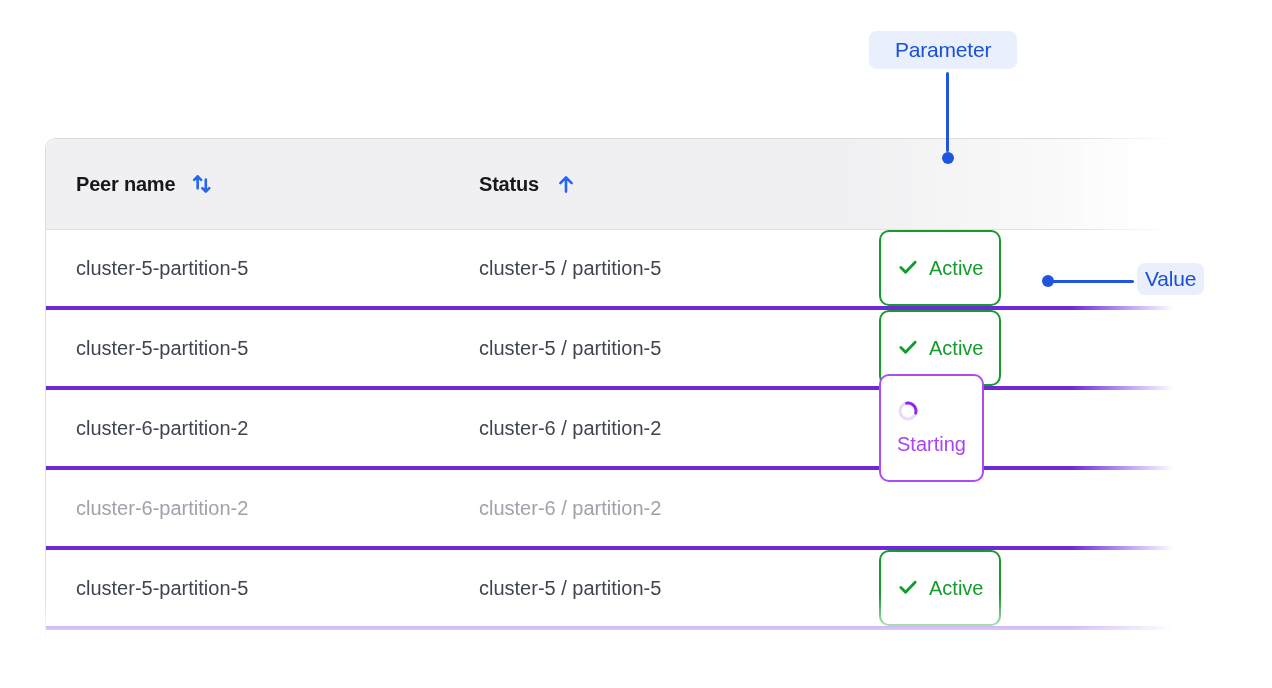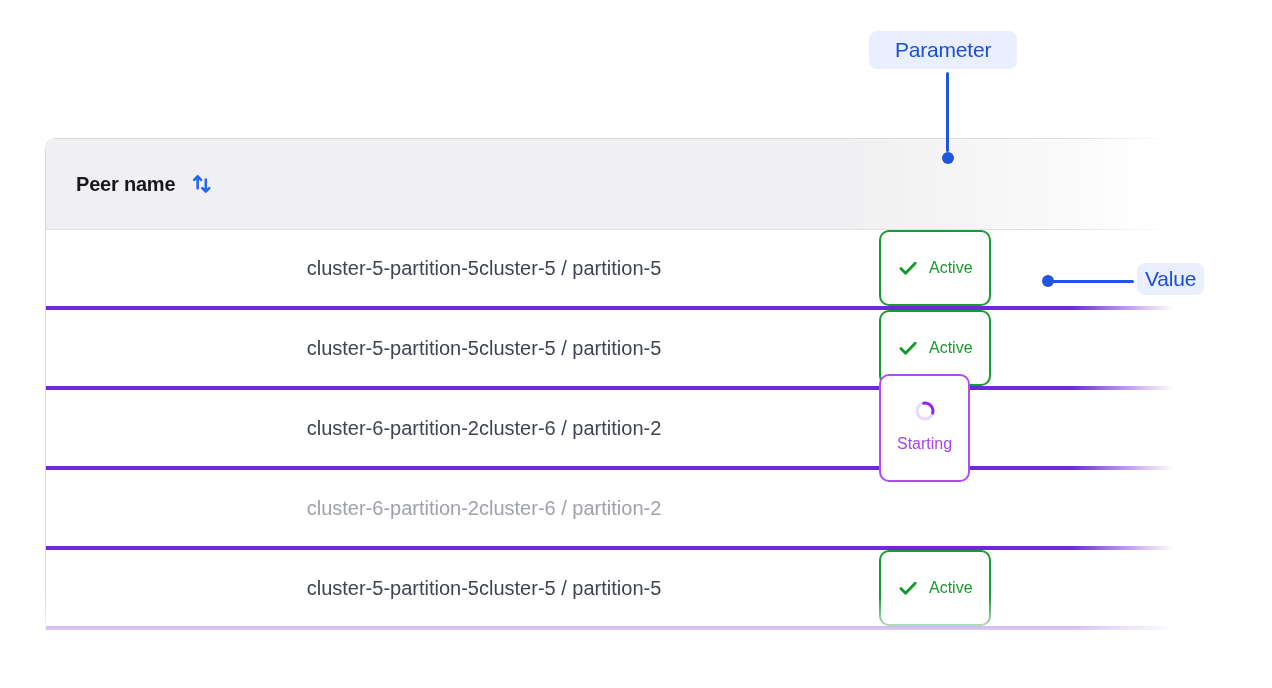--- a/index.html
+++ b/index.html
@@ -16,35 +16,35 @@
     -webkit-mask-image:linear-gradient(to right,#000 90%,transparent 99%);
     mask-image:linear-gradient(to right,#000 90%,transparent 99%);
   }
   .thead{
     display:flex;align-items:center;height:91px;padding-left:30px;box-sizing:border-box;
     background:linear-gradient(90deg,#f0f0f2 0%,#f0f0f2 70%,rgba(240,240,242,0) 100%);
     border-bottom:1px solid #e1e1e5;border-radius:10px 10px 0 0;
     font-size:20px;font-weight:700;color:#18181c;letter-spacing:-0.2px;
   }
   .hcell{display:flex;align-items:center;gap:14px;}
-  .col-peer{width:403px;box-sizing:border-box;text-align:right;}
+  .col-peer{width:403px;box-sizing:border-box;}
   .col-partition{width:400px;box-sizing:border-box;}
   .col-status{flex:1;}
   .row{
     display:flex;align-items:center;height:80px;padding-left:30px;box-sizing:border-box;
     border-bottom:4px solid #6d28d9;font-size:20px;color:#3f4550;background:#fff;
   }
   .row.muted .cell{color:#9fa2aa;}
   .cell{white-space:nowrap;}
 
   
   .badge{
-    display:inline-flex;align-items:center;gap:10px;
+    display:inline-flex;align-items:flex-start;gap:10px;
     padding:24px 16px;border:2px solid;border-radius:10px;background:#fff;
-    font-size:16px;font-weight:500;line-height:24px;
+    font-size:20px;font-weight:500;line-height:24px;
   }
   .badge.active{border-color:#169b2e;color:#169b2e;}
   .badge.starting{border-color:#ae4cf2;color:#a844f2;flex-direction:column;}
   .badge.starting .ring{stroke:#ead9fb;}
   .badge.starting .arc{stroke:#9327e8;}
   .badge.pending{border-color:#c9cbce;color:#9aa0a8;border-width:1.5px;}
   .badge.pending .ring{stroke:#ececee;}
   .badge.pending .arc{stroke:#53565c;}
 
   
@@ -74,20 +74,28 @@
 
   <div class="table-wrap">
 
     <div class="thead">
       <div class="hcell col-peer">
         <span>Peer name</span>
         <span style="display:inline-flex;">
           <svg width="26" height="26" viewBox="0 0 24 24" fill="none" stroke="#2566ee" stroke-width="2.4" stroke-linecap="round" stroke-linejoin="round">
             <path d="M8 16 V5 M4.8 8.2 L8 5 L11.2 8.2"></path>
             <path d="M15.5 8 V19 M12.3 15.8 L15.5 19 L18.7 15.8"></path>
+          </svg>
+        </span>
+      </div>
+      <div class="hcell col-status">
+        <span>Status</span>
+        <span style="display:inline-flex;">
+          <svg width="26" height="26" viewBox="0 0 24 24" fill="none" stroke="#2566ee" stroke-width="2.4" stroke-linecap="round" stroke-linejoin="round">
+            <path d="M12 19 V6 M6.8 11.2 L12 6 L17.2 11.2"></path>
           </svg>
         </span>
       </div>
     </div>
 
     <div id="tbody">
   <div class="row">
     <div class="cell col-peer">cluster-5-partition-5</div>
     <div class="cell col-partition">cluster-5 / partition-5</div>
     <div class="cell col-status">

